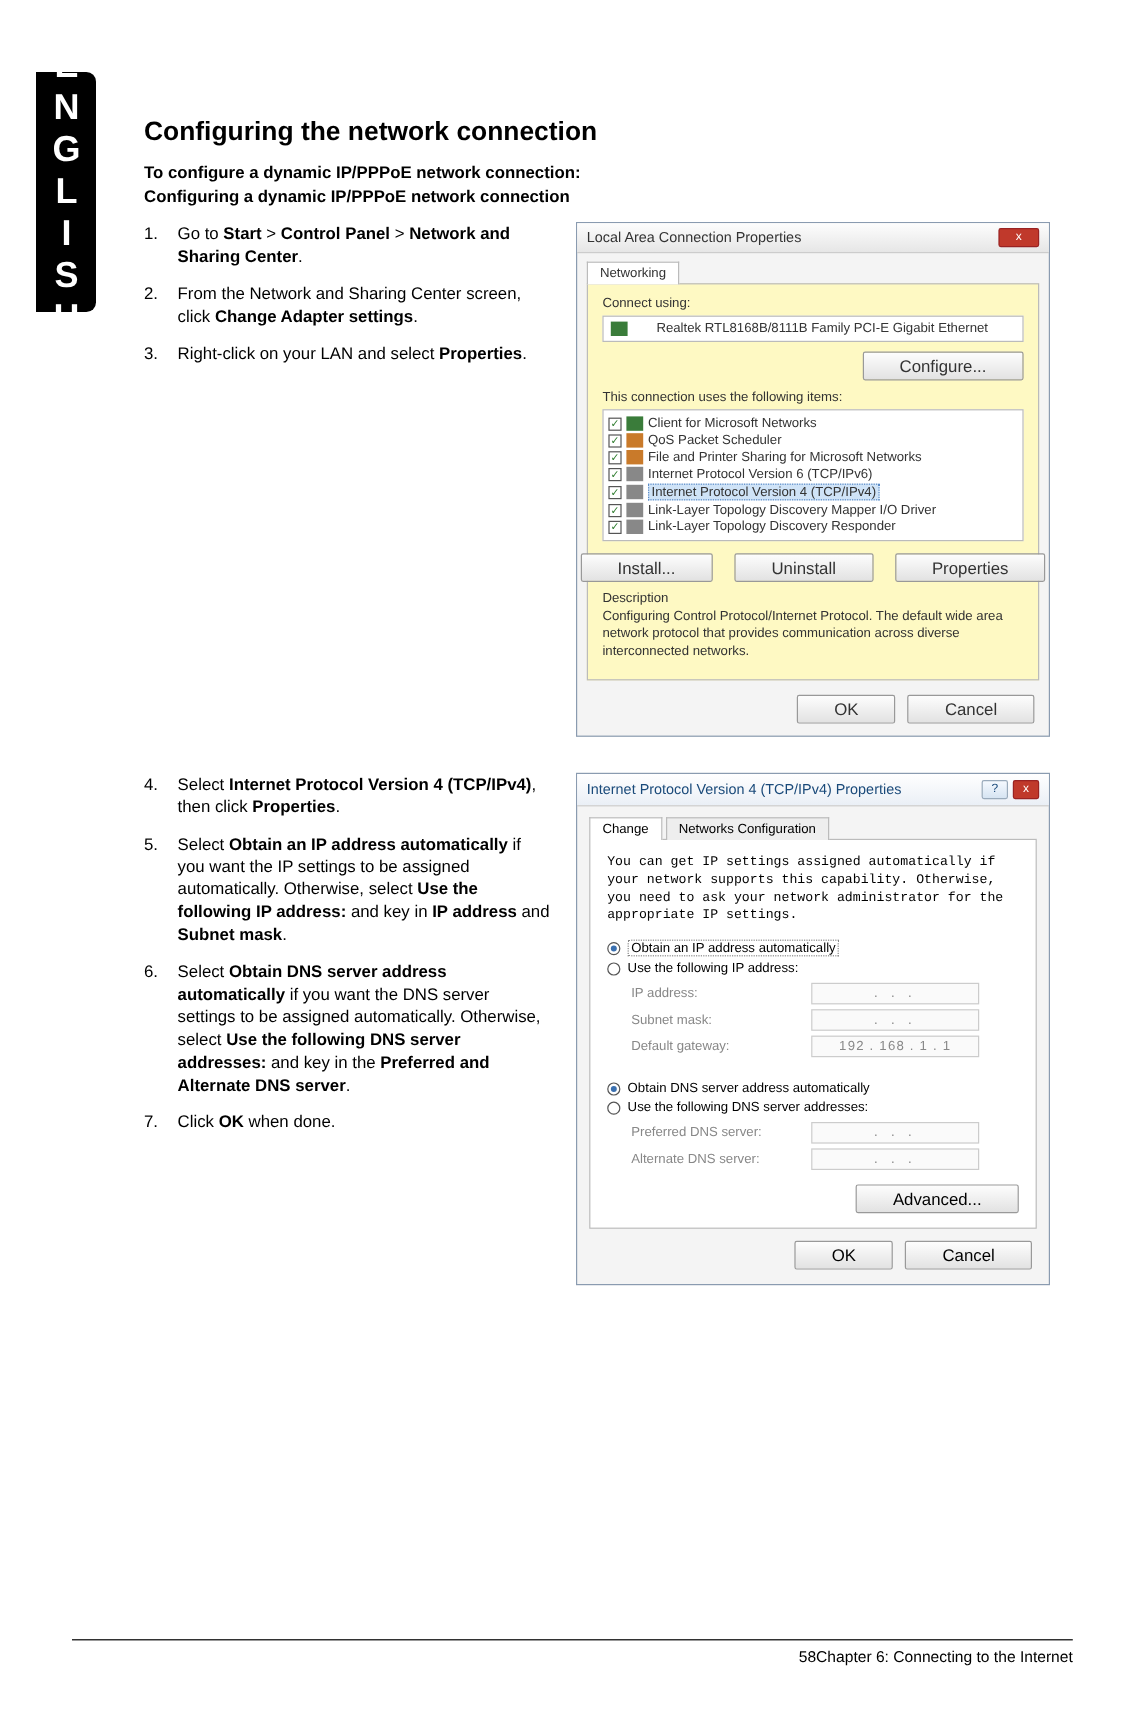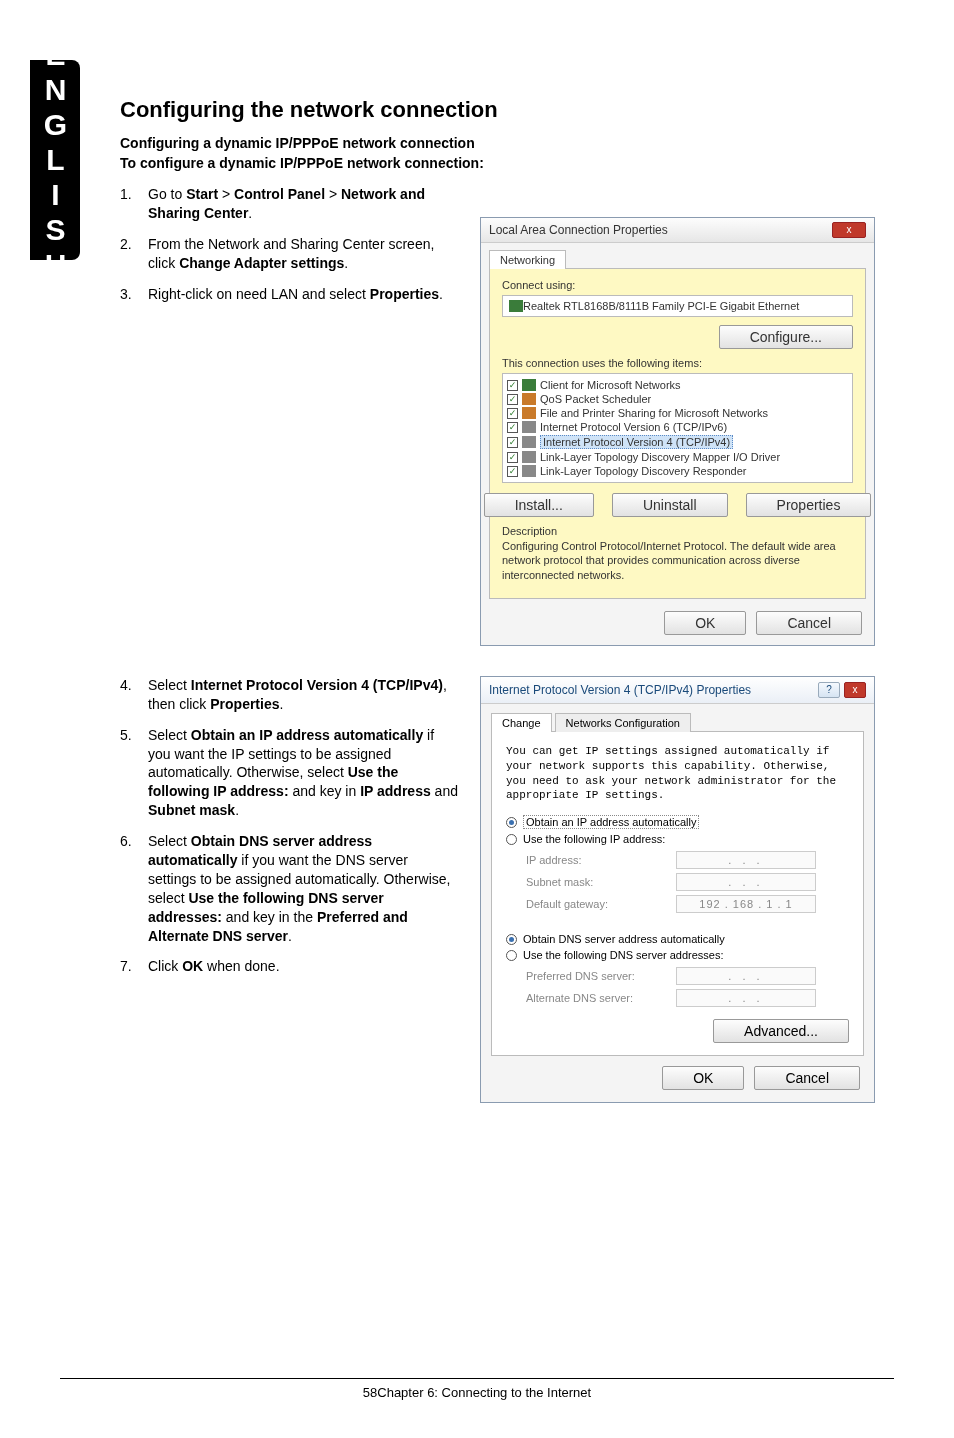--- a/index.html
+++ b/index.html
@@ -74,21 +74,20 @@
   ol.steps li .body { flex: 1; }
   .step-body b { font-weight: bold; }
 
   
   .dialog {
     border: 1px solid #8a9bb0;
     background: #f4f4f4;
     font-size: 11px;
     color: #333;
     width: 395px;
-    margin-top: 32px;
   }
   .dialog .titlebar {
     background: linear-gradient(#fdfdfd, #e6e6e6);
     border-bottom: 1px solid #ccc;
     padding: 4px 8px;
     display: flex;
     justify-content: space-between;
     align-items: center;
     font-size: 12px;
   }
@@ -117,21 +116,21 @@
     margin: 0 8px 8px 8px;
     padding: 10px 12px 12px 12px;
   }
   .field-box {
     border: 1px solid #bbb;
     background: #fff;
     padding: 4px 6px;
     margin: 4px 0 8px 0;
     display: flex;
     align-items: center;
-    gap: 0;
+    gap: 24px;
   }
   .nic-icon {
     width: 14px; height: 12px;
     background: #3a7c3a;
     display: inline-block;
   }
   .btn {
     display: inline-block;
     border: 1px solid #999;
     background: linear-gradient(#fdfdfd,#e2e2e2);
@@ -254,61 +253,61 @@
     padding-top: 6px;
   }
   .adv-row { text-align:right; margin-top:8px; }
   .dlg2-footer {
     display:flex; justify-content:flex-end; gap:10px;
     padding: 0 14px 12px 0;
   }
 
   .page-footer {
     position:absolute;
-    bottom:38px;
+    bottom:50px;
     left:60px; right:60px;
     border-top:1px solid #000;
     padding-top:6px;
-    display:flex; justify-content:center;
+    display:flex; justify-content:flex-end;
     font-size:13px;
   }
   sup { font-size: 0.7em; }
 </style>
 </head>
 <body>
 
 <div class="side-tab">ENGLISH</div>
 
 <div class="page">
 
   <h1 class="section-title">Configuring the network connection</h1>
 
 
+  <div class="bold-line">To configure a dynamic IP/PPPoE network connection:</div>
   <div class="bold-line">Configuring a dynamic IP/PPPoE network connection</div>
-  <div class="bold-line">To configure a dynamic IP/PPPoE network connection:</div>
 
   <div class="two-col">
     <div class="left-col">
       <ol class="steps">
         <li>
           <span class="num">1.</span>
           <span class="body step-body">
             <span>Go to </span><b>Start</b><span> &gt; </span><b>Control Panel</b><span> &gt; </span><b>Network and Sharing Center</b><span>.</span>
           </span>
         </li>
         <li>
           <span class="num">2.</span>
           <span class="body step-body">
             <span>From the Network and Sharing Center screen, click </span><b>Change Adapter settings</b><span>.</span>
           </span>
         </li>
         <li>
           <span class="num">3.</span>
           <span class="body step-body">
-            <span>Right-click on need LAN and select </span><b>Properties</b><span>.</span>
+            <span>Right-click on your LAN and select </span><b>Properties</b><span>.</span>
           </span>
         </li>
       </ol>
     </div>
 
     <div class="right-col">
 
       <div class="dialog">
         <div class="titlebar">
           <span>Local Area Connection Properties</span>

